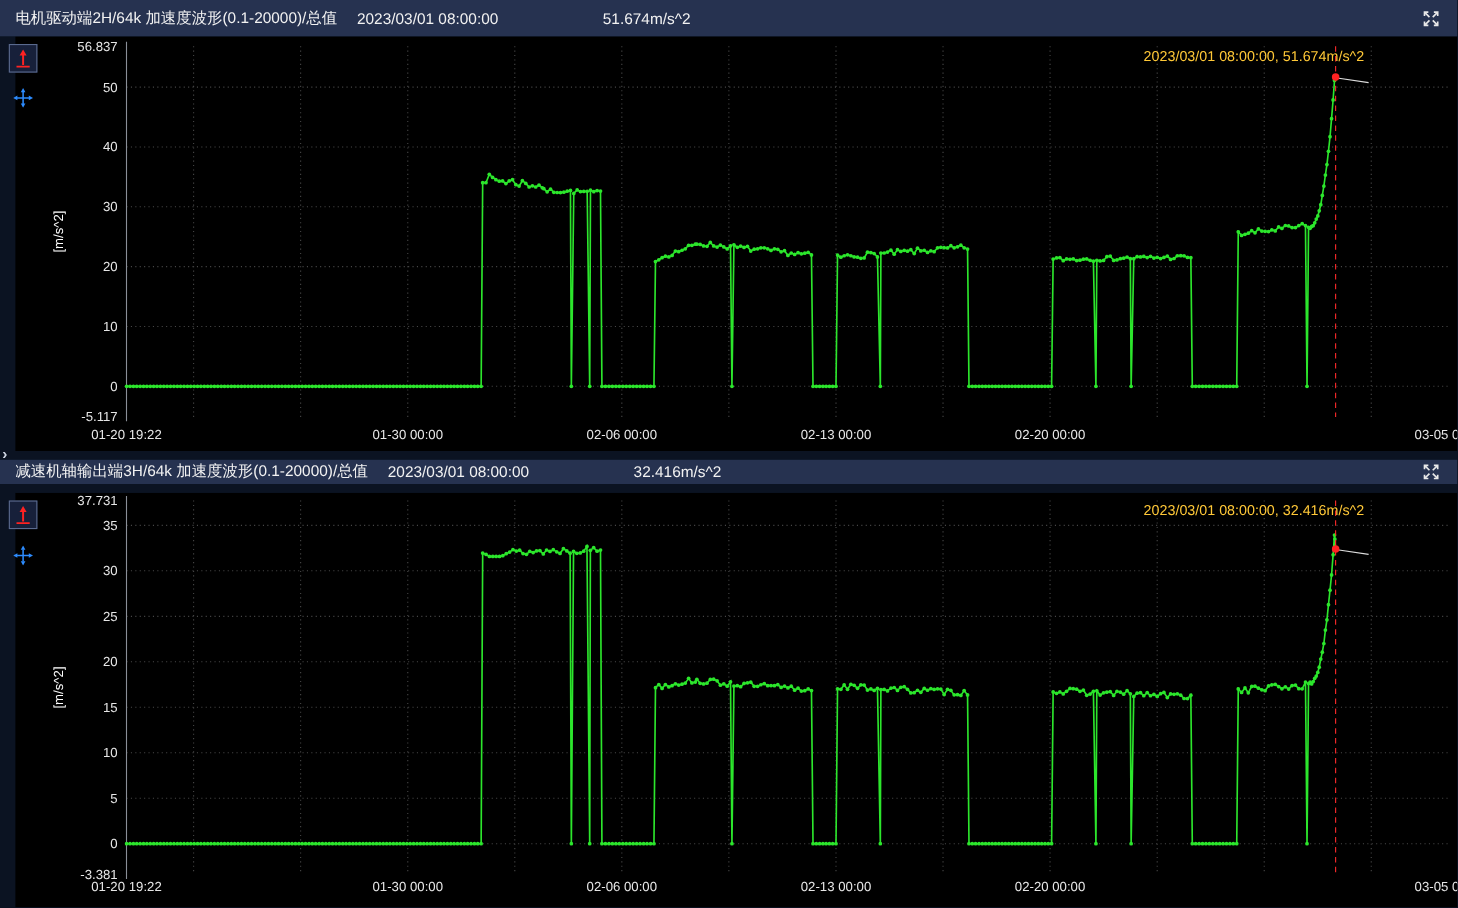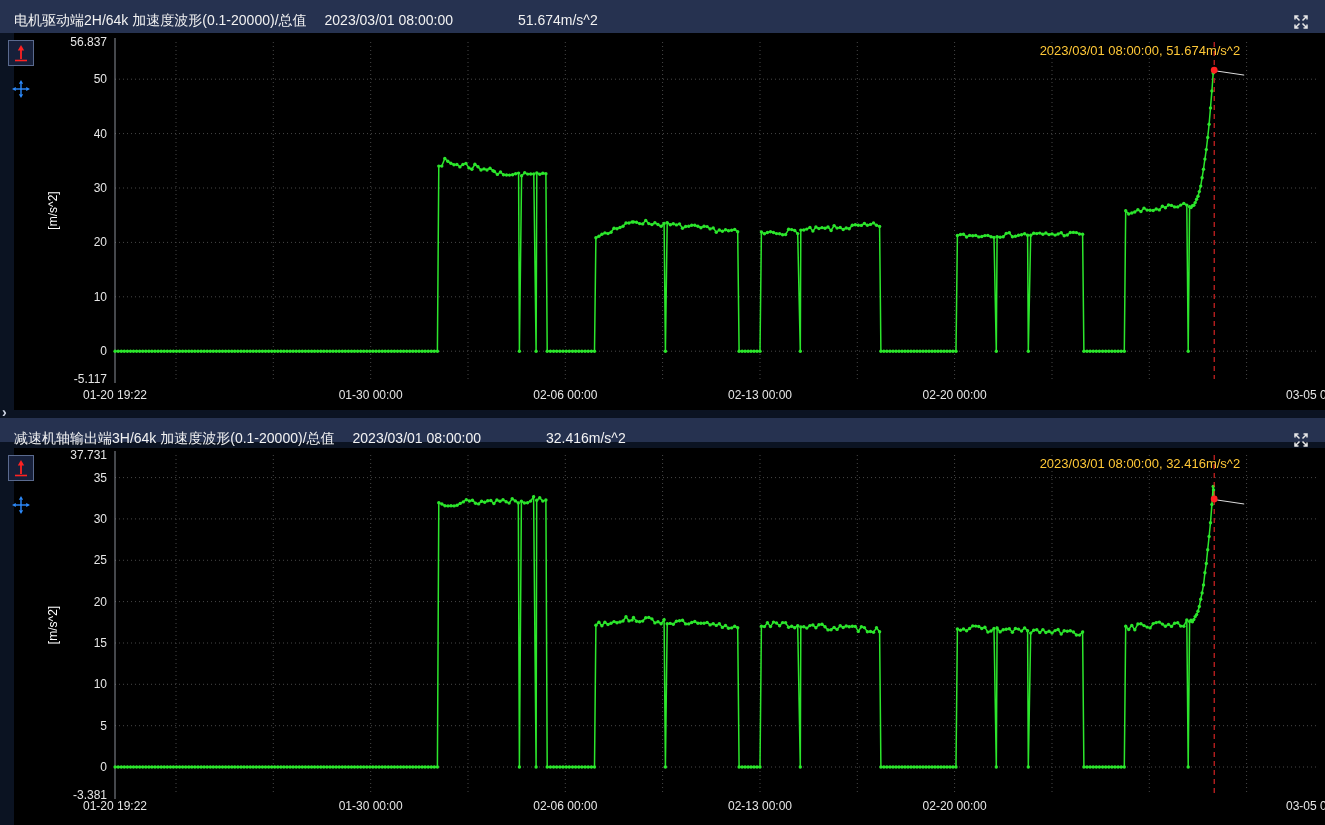--- a/index.html
+++ b/index.html
@@ -1,23 +1,23 @@
 <!DOCTYPE html>
 <html><head>
 <meta charset="utf-8">
 <style>
   html,body{margin:0;padding:0;width:1325px;height:825px;background:#0b1322;overflow:hidden;
             font-family:"Liberation Sans","DejaVu Sans",sans-serif;position:relative}
-  .panel-header{position:absolute;left:0;width:1325px;background:#263250;display:flex;align-items:flex-start;
-                color:#f2f2f2;font-size:14px;box-sizing:border-box;padding:12px 14px;z-index:5}
+  .panel-header{position:absolute;left:0;width:1325px;background:#263250;display:flex;align-items:center;
+                color:#f2f2f2;font-size:14px;box-sizing:border-box;padding:0 14px;z-index:5}
   #hdr1{top:0;height:33px}
   #hdr2{top:418px;height:22px}
   .p-title{white-space:nowrap}
   .p-ts{margin-left:18px;white-space:nowrap}
-  .p-val{margin-left:65px;white-space:nowrap}
+  .p-val{margin-left:95px;white-space:nowrap}
   .expand-btn{margin-left:auto;width:20px;height:20px;display:flex;align-items:center;justify-content:center;cursor:pointer}
   svg.chart{position:absolute;left:0;width:1325px;height:377px;display:block}
   #chart1{top:33px}
   #chart2{top:448px}
   .tool-box{position:absolute;left:8px;width:26px;height:26px;background:#17203a;border:1px solid #5a6a8e;
             box-sizing:border-box;display:flex;align-items:center;justify-content:center;z-index:6;cursor:pointer}
   #tb1{top:40px}
   #tb2{top:455px}
   .pan-btn{position:absolute;left:12px;width:18px;height:18px;z-index:6;cursor:pointer}
   #pan1{top:80px}

